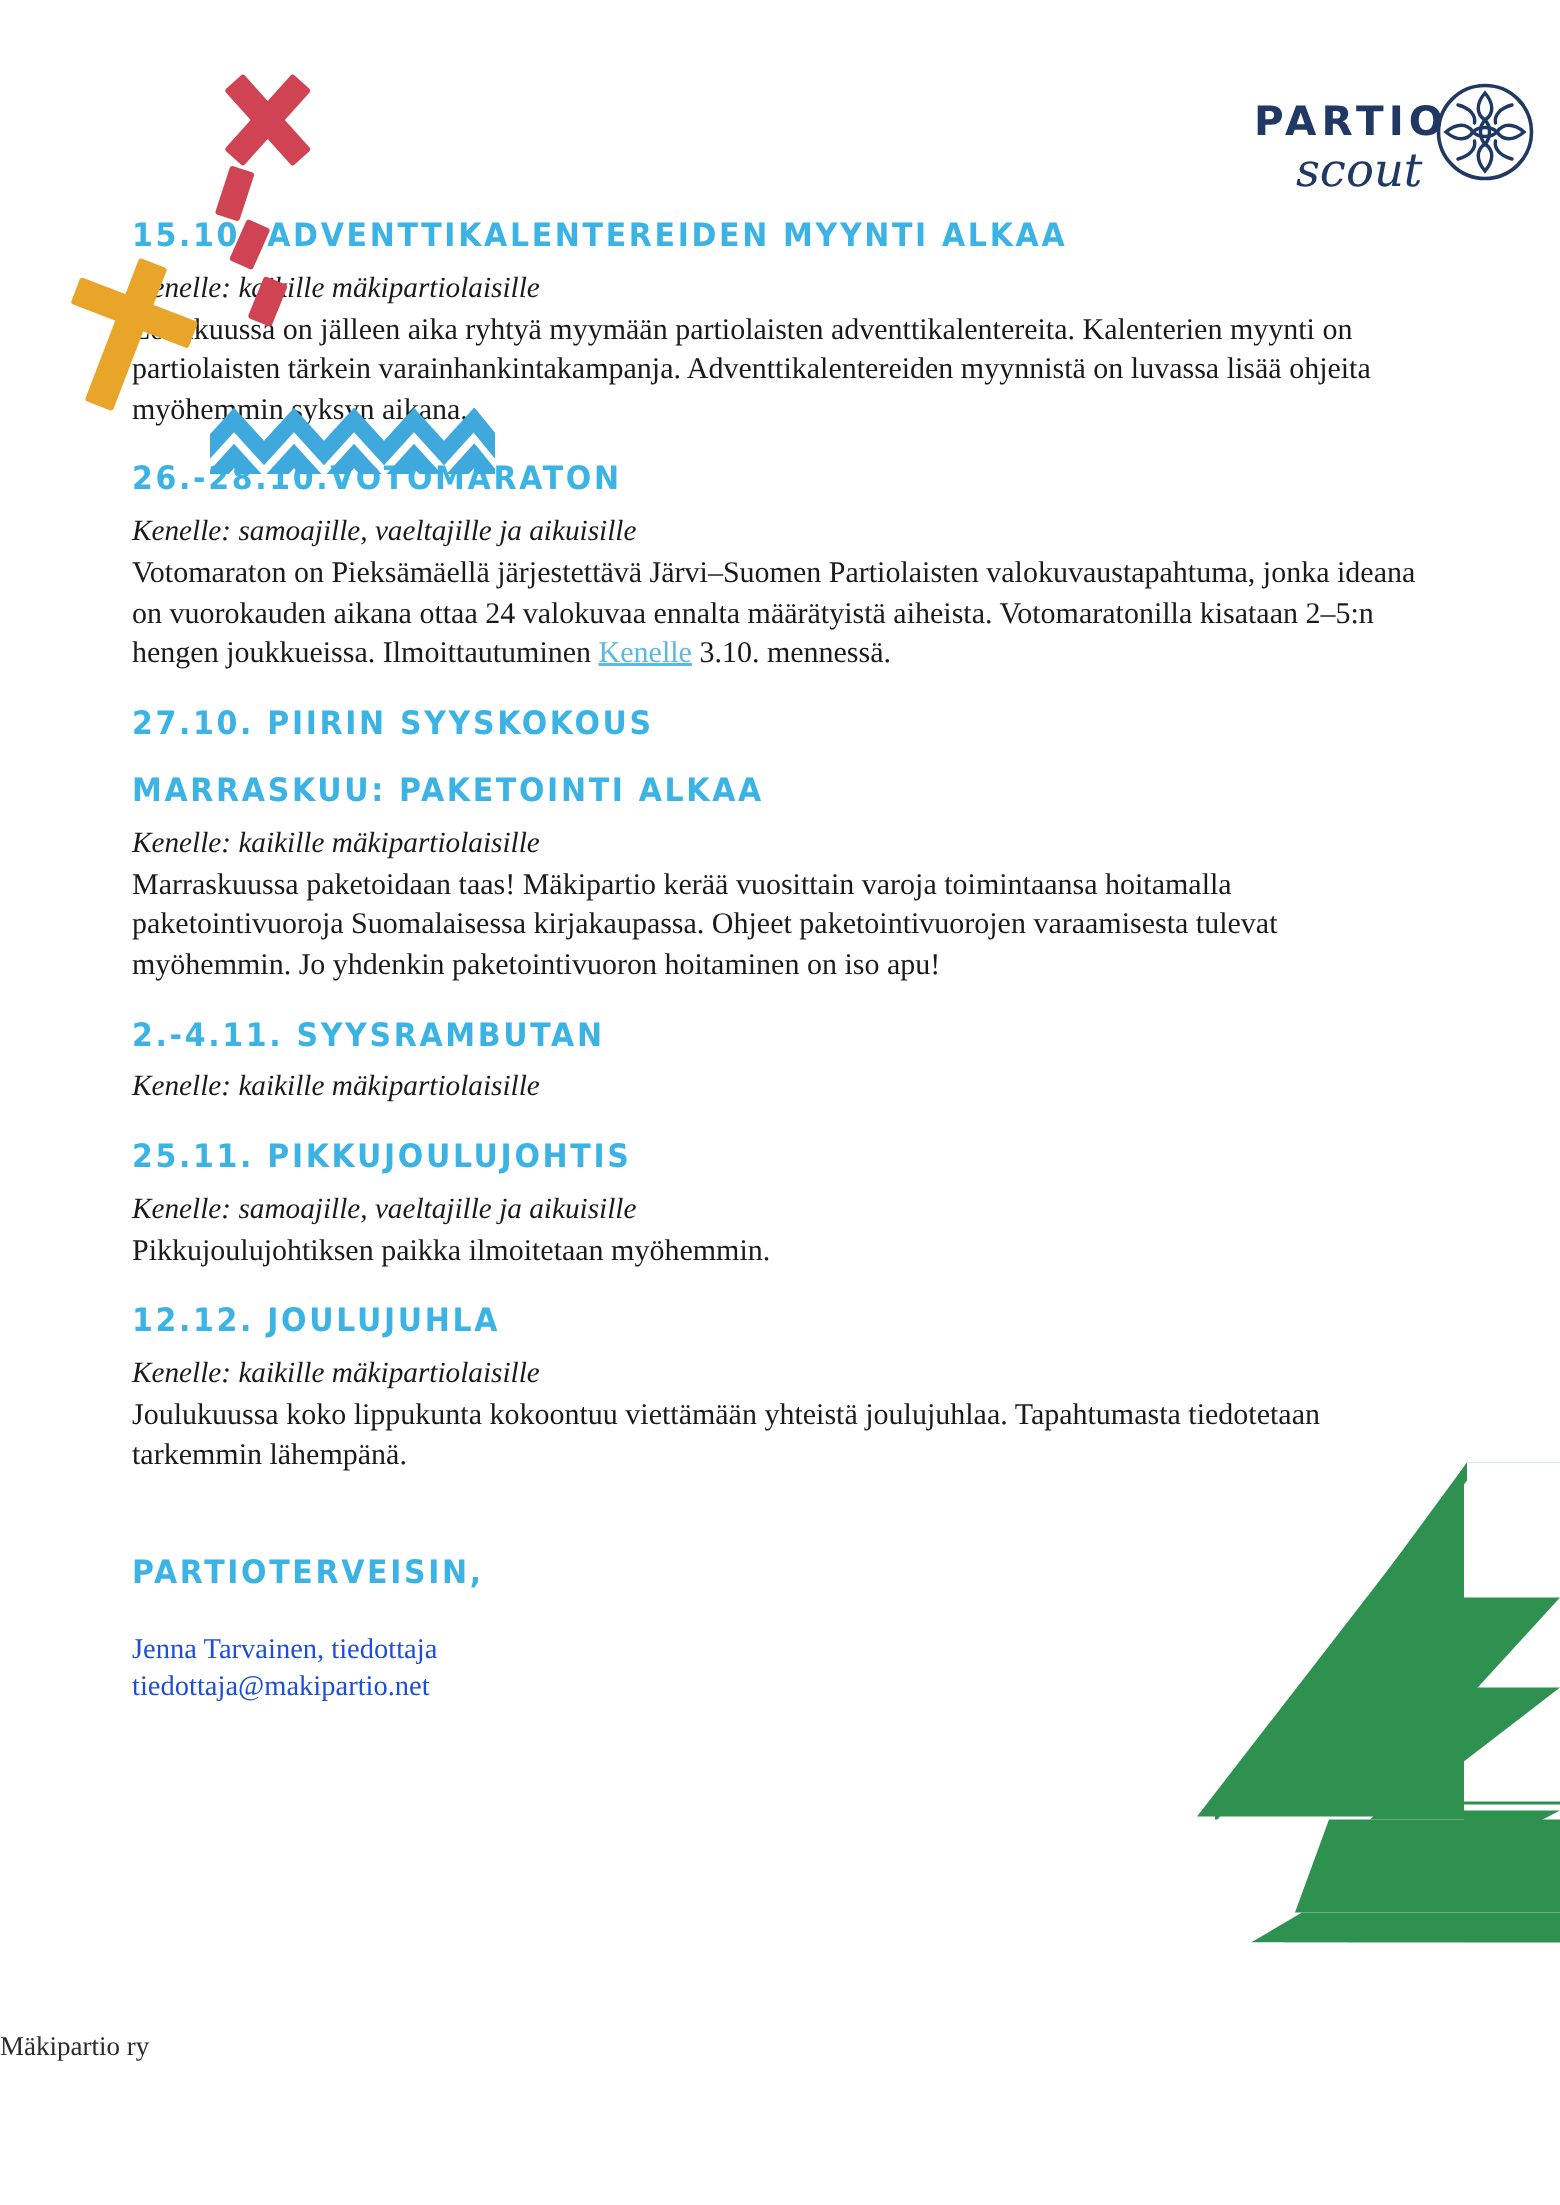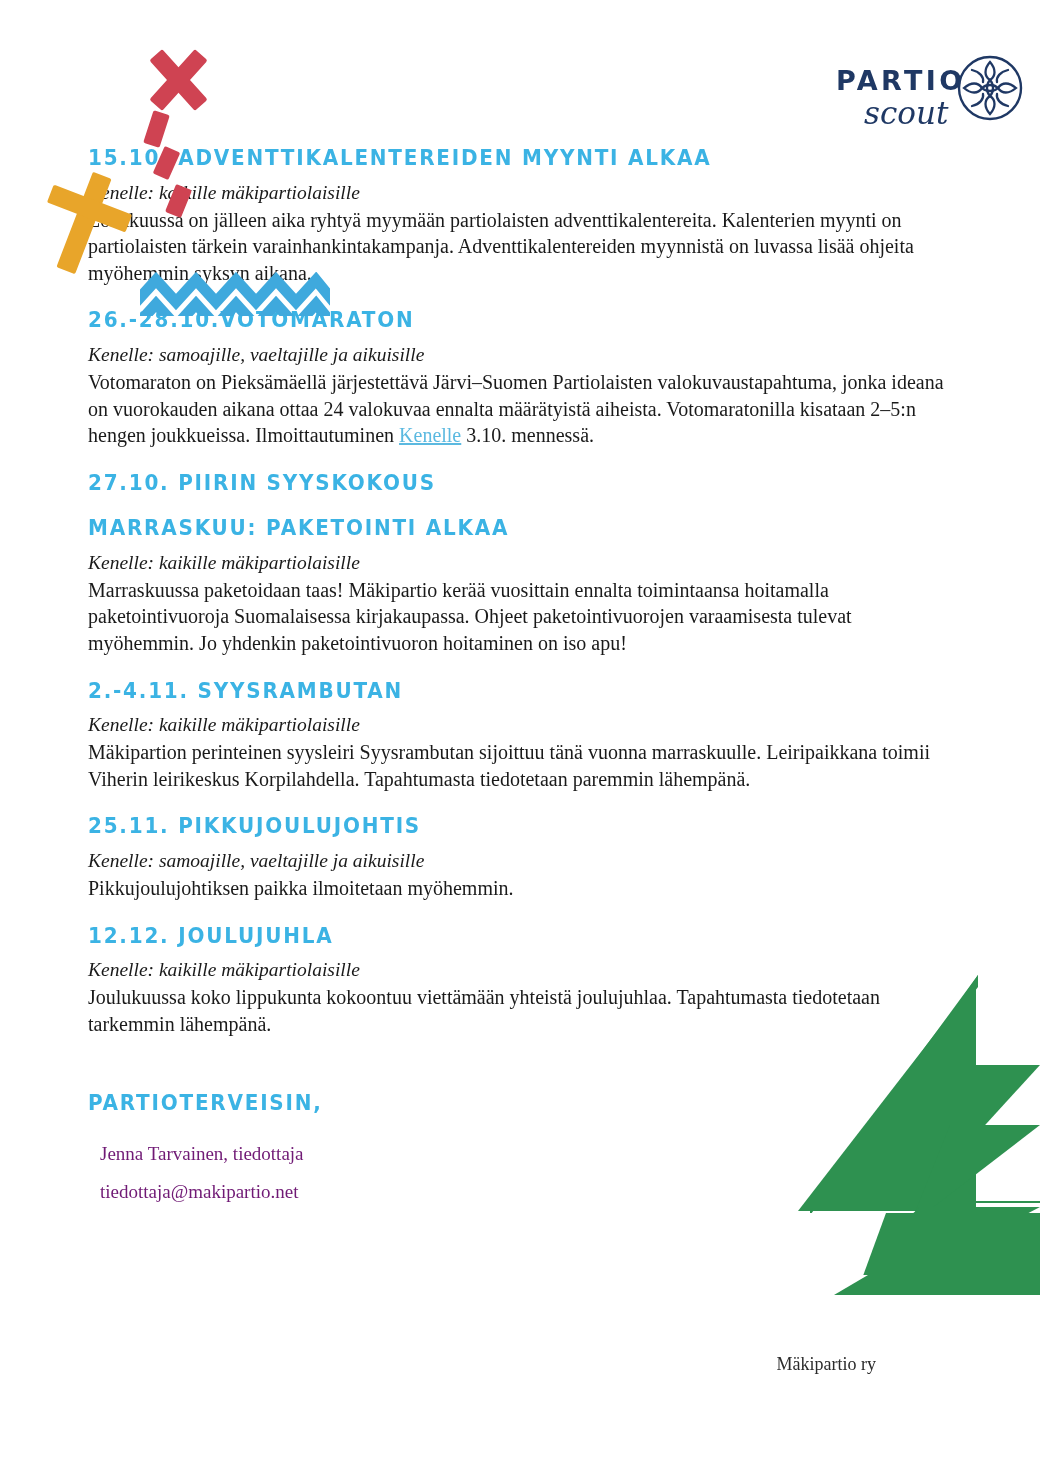--- a/index.html
+++ b/index.html
@@ -98,35 +98,34 @@
 
   a.inline-link {
     color: #5bb9e0;
     text-decoration: underline;
   }
 
   
   .closing { margin-top: 54px; }
   .closing h2.sec-title { margin-bottom: 26px; }
   .sign-line {
-    margin: 12px;
+    margin: 0;
     font-size: 19px;
     line-height: 1.35;
-    color: #701a75;
+    color: #1d4ed8;
   }
 
   
   .footer {
     position: absolute;
     left: 0;
     top: 1352px;
     width: 840px;
-    text-align: right;
+    text-align: left;
     z-index: 2;
-    margin-left: 36px;
   }
   .footer div {
     font-size: 18px;
     line-height: 1.35;
     color: #2b2b2b;
   }
 </style>
 </head>
 <body>
 
@@ -205,27 +204,26 @@
       <p class="body-text"><span>Votomaraton on Pieksämäellä järjestettävä Järvi–Suomen Partiolaisten valokuvaustapahtuma, jonka ideana on vuorokauden aikana ottaa 24 valokuvaa ennalta määrätyistä aiheista. Votomaratonilla kisataan 2–5:n hengen joukkueissa. Ilmoittautuminen </span><a class="inline-link" href="#">Kenelle</a><span> 3.10. mennessä.</span></p>
     </div>
 
     <div class="section">
       <h2 class="sec-title">27.10. PIIRIN SYYSKOKOUS</h2>
     </div>
 
     <div class="section">
       <h2 class="sec-title">MARRASKUU: PAKETOINTI ALKAA</h2>
       <p class="audience">Kenelle: kaikille mäkipartiolaisille</p>
-      <p class="body-text">Marraskuussa paketoidaan taas! Mäkipartio kerää vuosittain ennalta toimintaansa hoitamalla paketointivuoroja Suomalaisessa kirjakaupassa. Ohjeet paketointivuorojen varaamisesta tulevat myöhemmin. Jo yhdenkin paketointivuoron hoitaminen on iso apu!</p>
+      <p class="body-text">Marraskuussa paketoidaan taas! Mäkipartio kerää vuosittain varoja toimintaansa hoitamalla paketointivuoroja Suomalaisessa kirjakaupassa. Ohjeet paketointivuorojen varaamisesta tulevat myöhemmin. Jo yhdenkin paketointivuoron hoitaminen on iso apu!</p>
     </div>
 
     <div class="section">
       <h2 class="sec-title">2.-4.11. SYYSRAMBUTAN</h2>
       <p class="audience">Kenelle: kaikille mäkipartiolaisille</p>
-      <p class="body-text">Mäkipartion perinteinen syysleiri Syysrambutan sijoittuu tänä vuonna marraskuulle. Leiripaikkana toimii Viherin leirikeskus Korpilahdella. Tapahtumasta tiedotetaan paremmin lähempänä.</p>
     </div>
 
     <div class="section">
       <h2 class="sec-title">25.11. PIKKUJOULUJOHTIS</h2>
       <p class="audience">Kenelle: samoajille, vaeltajille ja aikuisille</p>
       <p class="body-text">Pikkujoulujohtiksen paikka ilmoitetaan myöhemmin.</p>
     </div>
 
     <div class="section">
       <h2 class="sec-title">12.12. JOULUJUHLA</h2>

